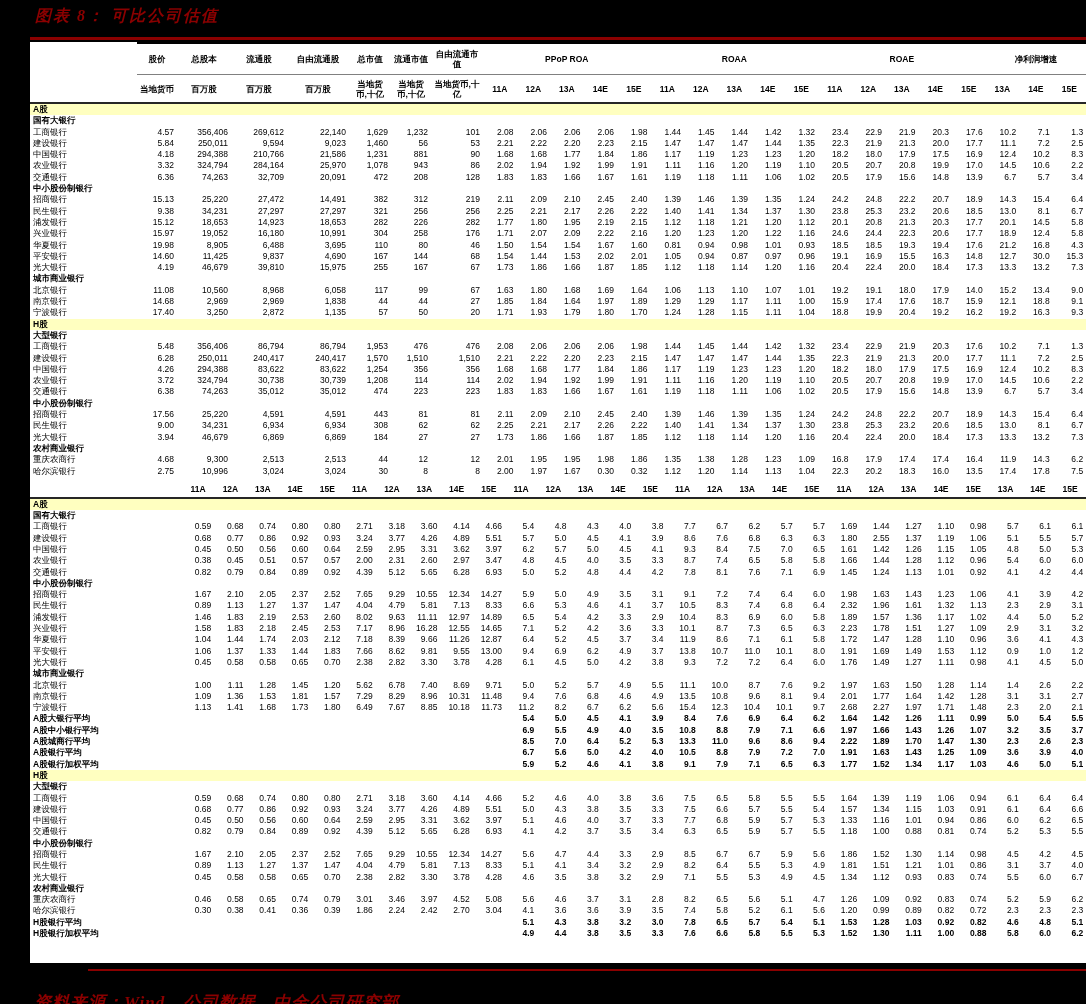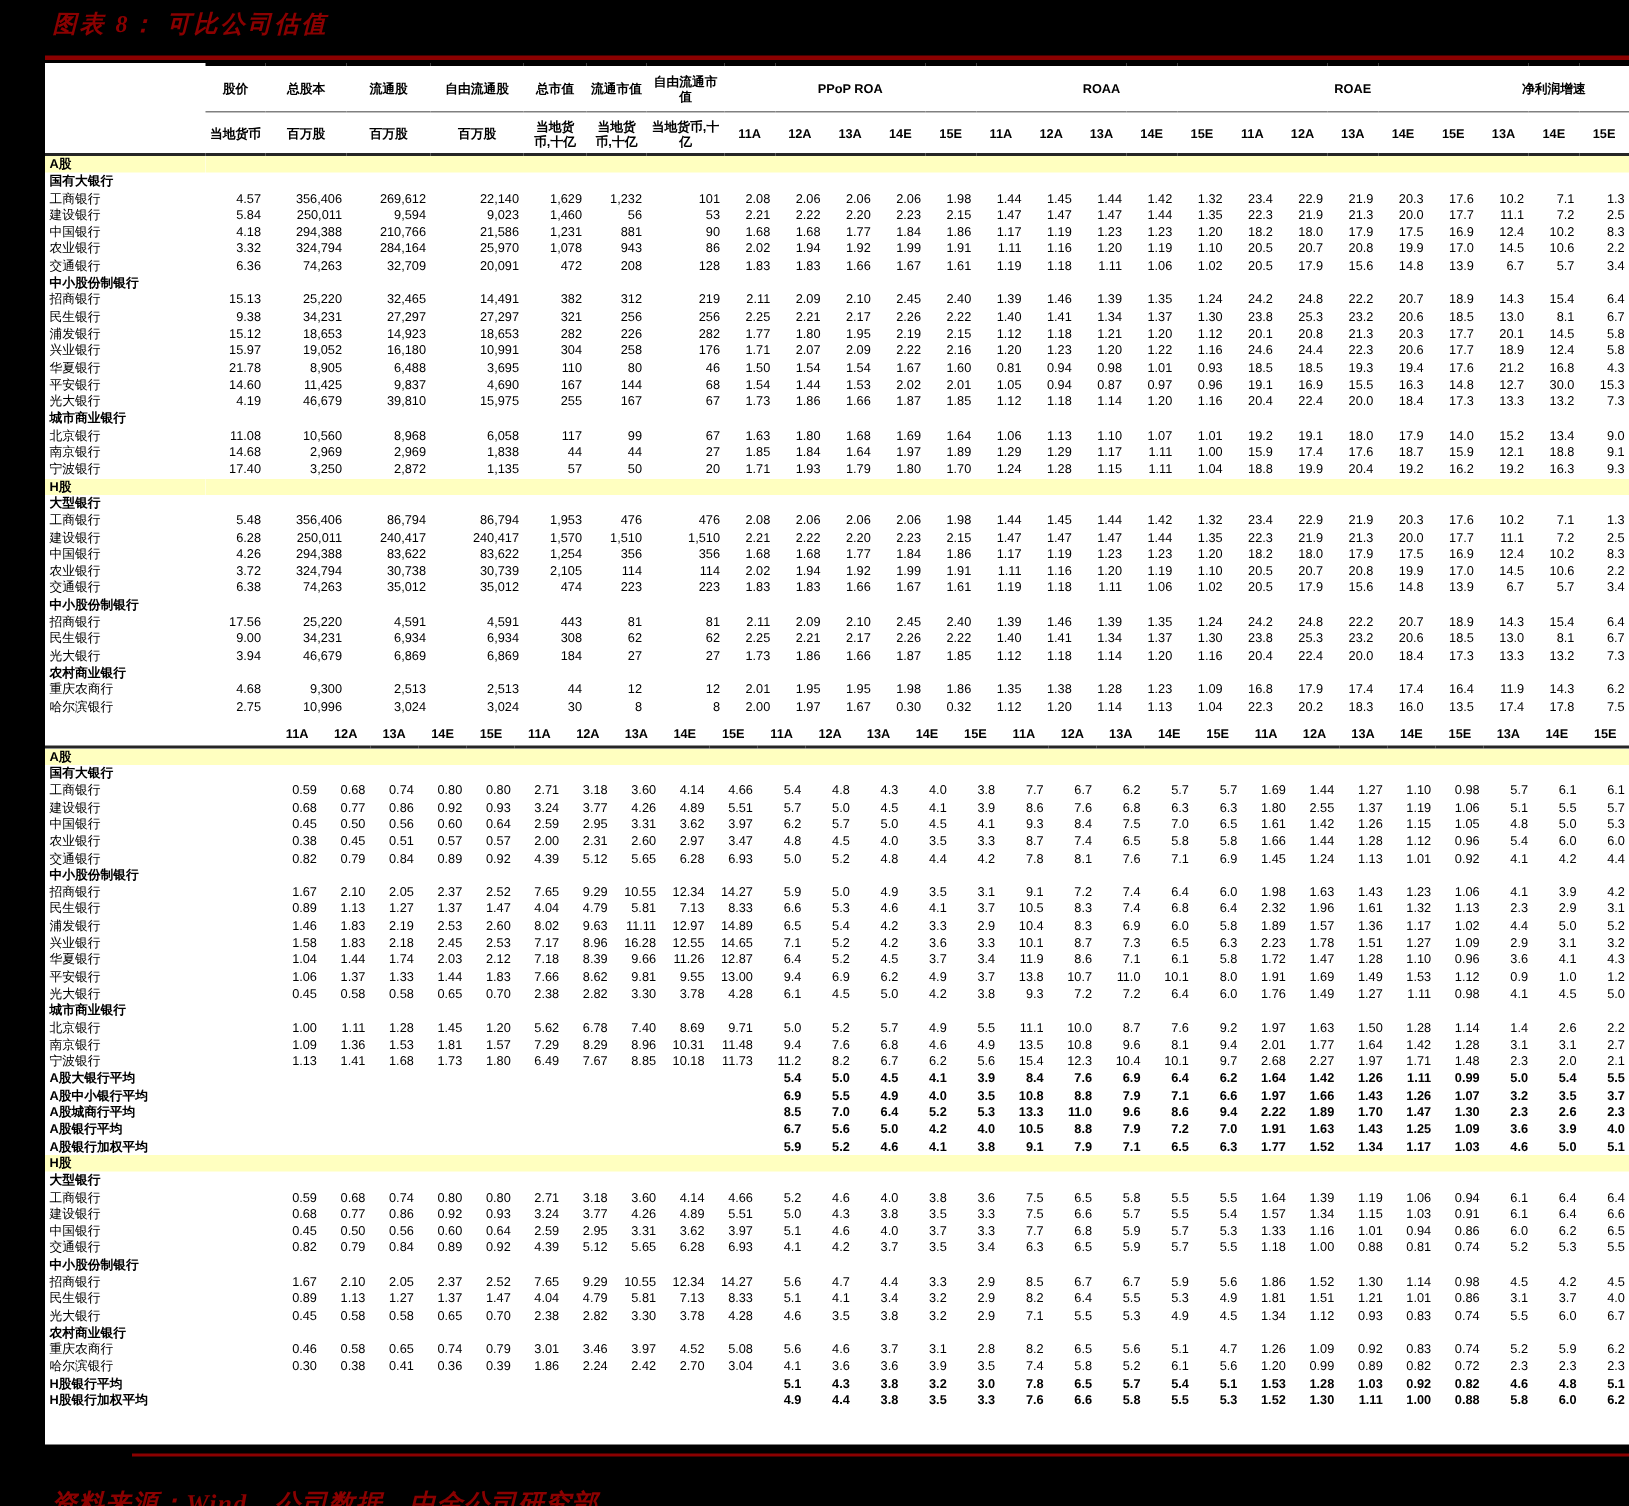--- a/index.html
+++ b/index.html
@@ -262,21 +262,21 @@
           <td>3.4</td>
         </tr>
         <tr class="group">
           <td class="lab">中小股份制银行</td>
           <td colspan="25"></td>
         </tr>
         <tr class="data">
           <td class="lab">招商银行</td>
           <td>15.13</td>
           <td>25,220</td>
-          <td>32,465</td>
+          <td>27,472</td>
           <td>14,491</td>
           <td>382</td>
           <td>312</td>
           <td>219</td>
           <td>2.11</td>
           <td>2.09</td>
           <td>2.10</td>
           <td>2.45</td>
           <td>2.40</td>
           <td>1.39</td>
@@ -372,21 +372,21 @@
           <td>24.4</td>
           <td>22.3</td>
           <td>20.6</td>
           <td>17.7</td>
           <td>18.9</td>
           <td>12.4</td>
           <td>5.8</td>
         </tr>
         <tr class="data">
           <td class="lab">华夏银行</td>
-          <td>21.78</td>
+          <td>19.98</td>
           <td>8,905</td>
           <td>6,488</td>
           <td>3,695</td>
           <td>110</td>
           <td>80</td>
           <td>46</td>
           <td>1.50</td>
           <td>1.54</td>
           <td>1.54</td>
           <td>1.67</td>
@@ -640,21 +640,21 @@
           <td>12.4</td>
           <td>10.2</td>
           <td>8.3</td>
         </tr>
         <tr class="data">
           <td class="lab">农业银行</td>
           <td>3.72</td>
           <td>324,794</td>
           <td>30,738</td>
           <td>30,739</td>
-          <td>2,105</td>
+          <td>1,208</td>
           <td>114</td>
           <td>114</td>
           <td>2.02</td>
           <td>1.94</td>
           <td>1.92</td>
           <td>1.99</td>
           <td>1.91</td>
           <td>1.11</td>
           <td>1.16</td>
           <td>1.20</td>

